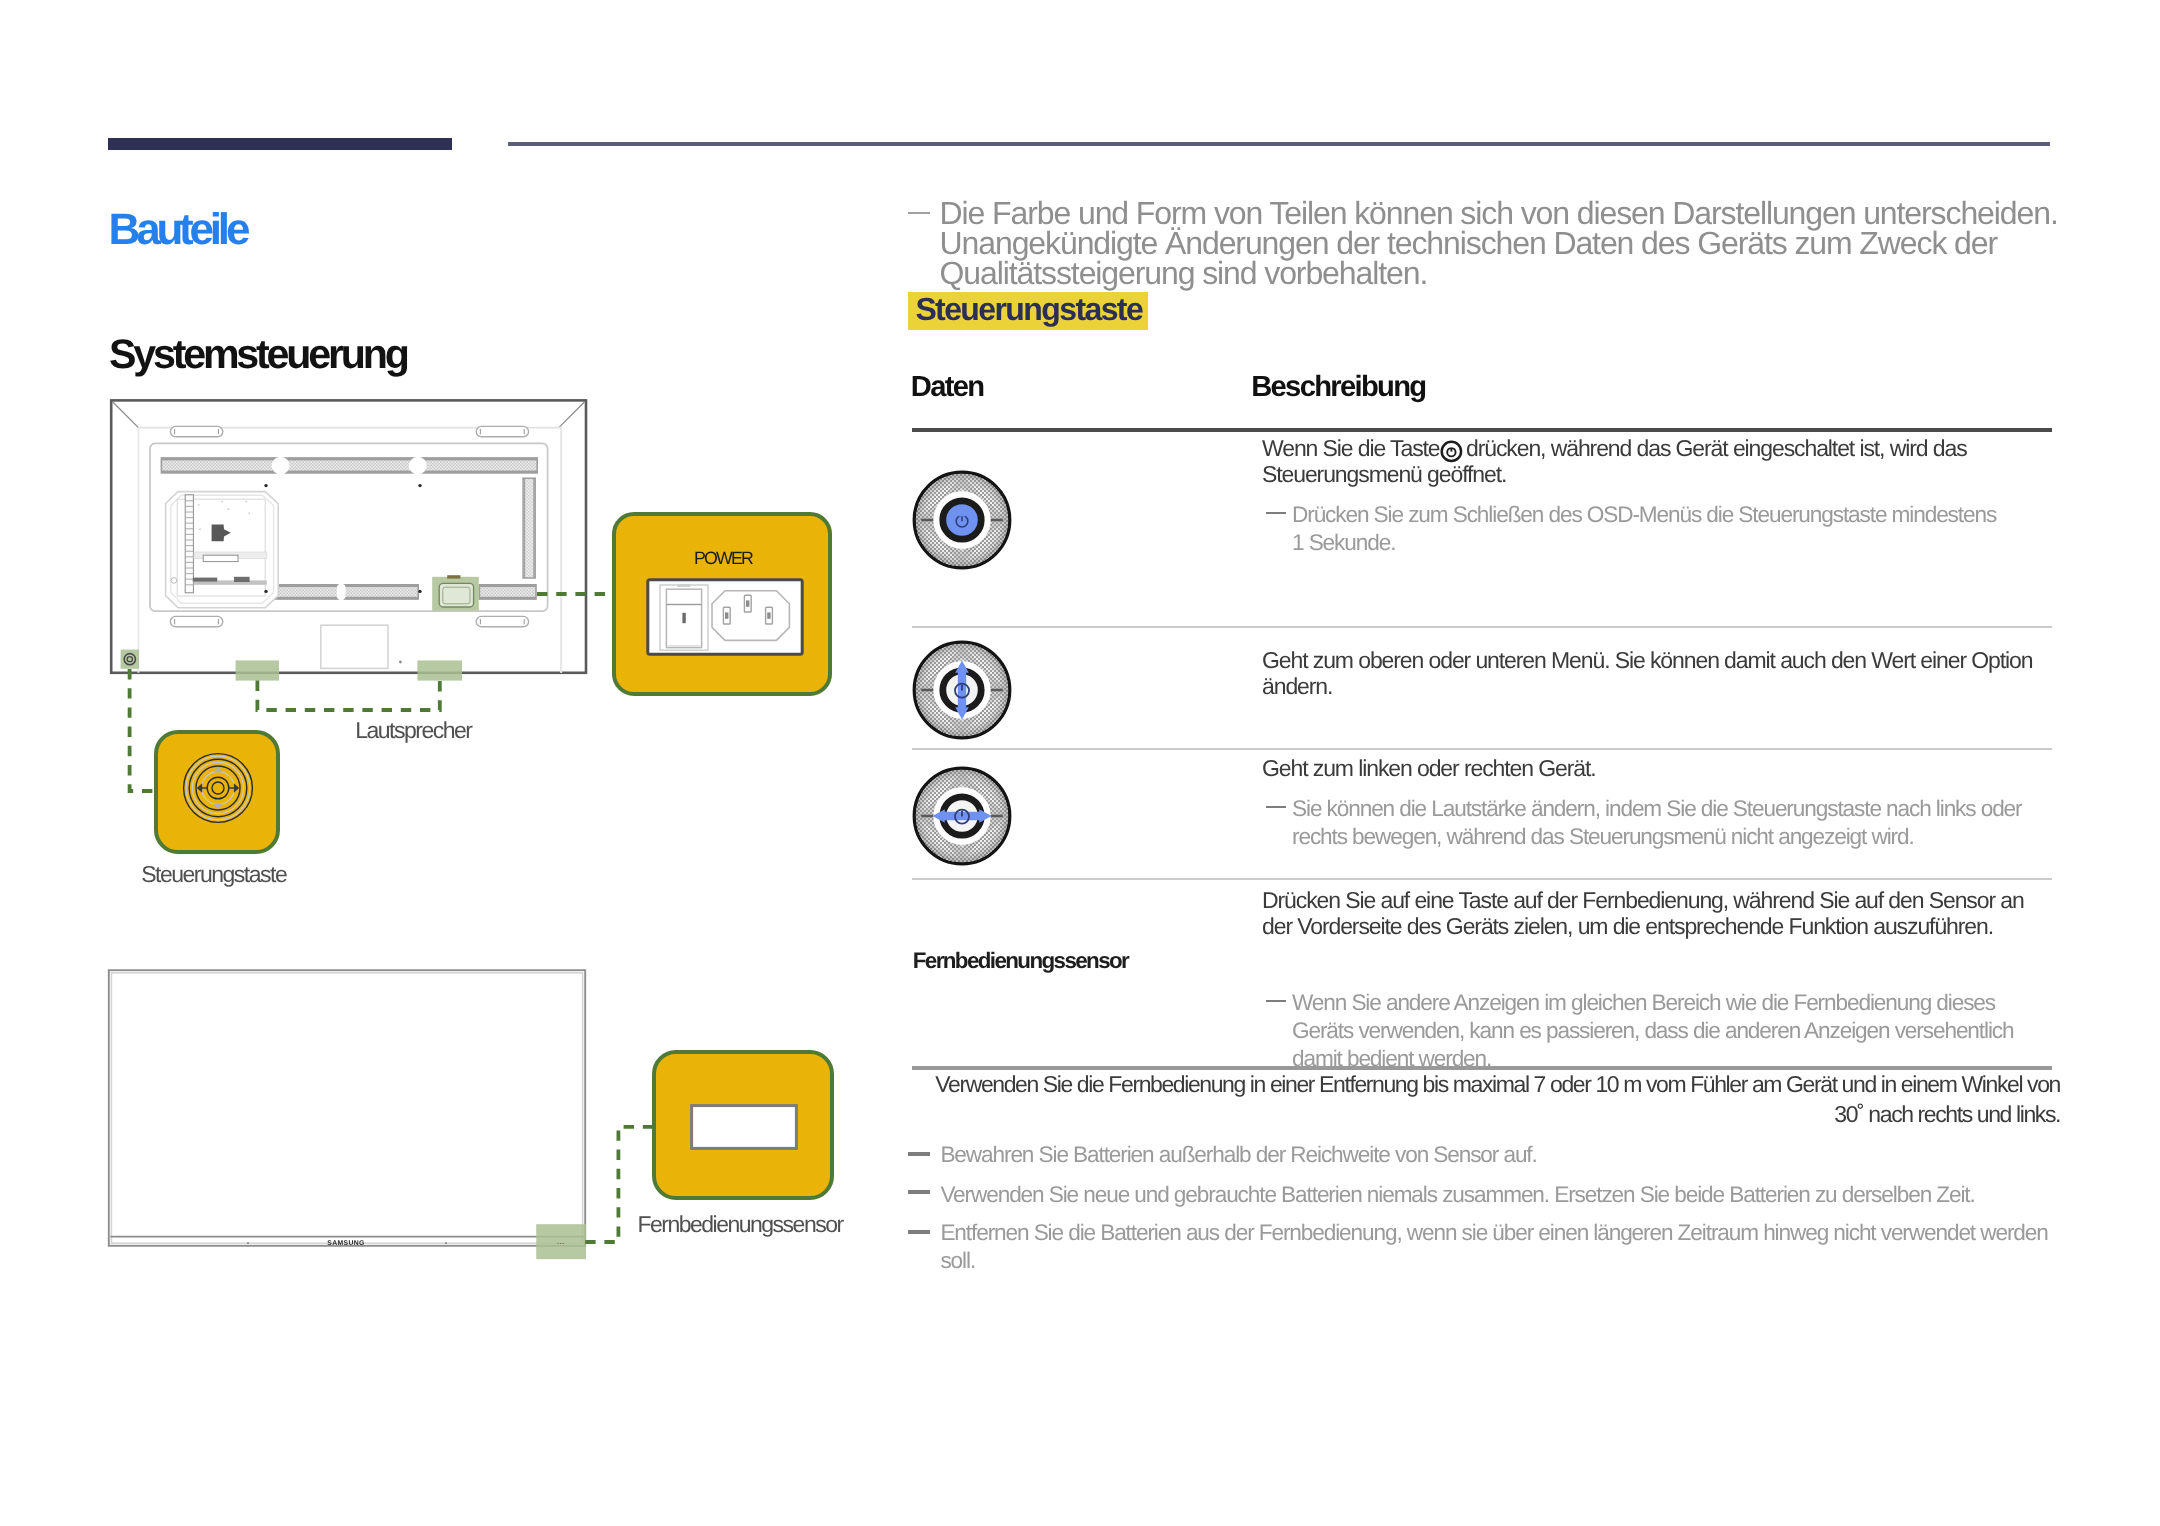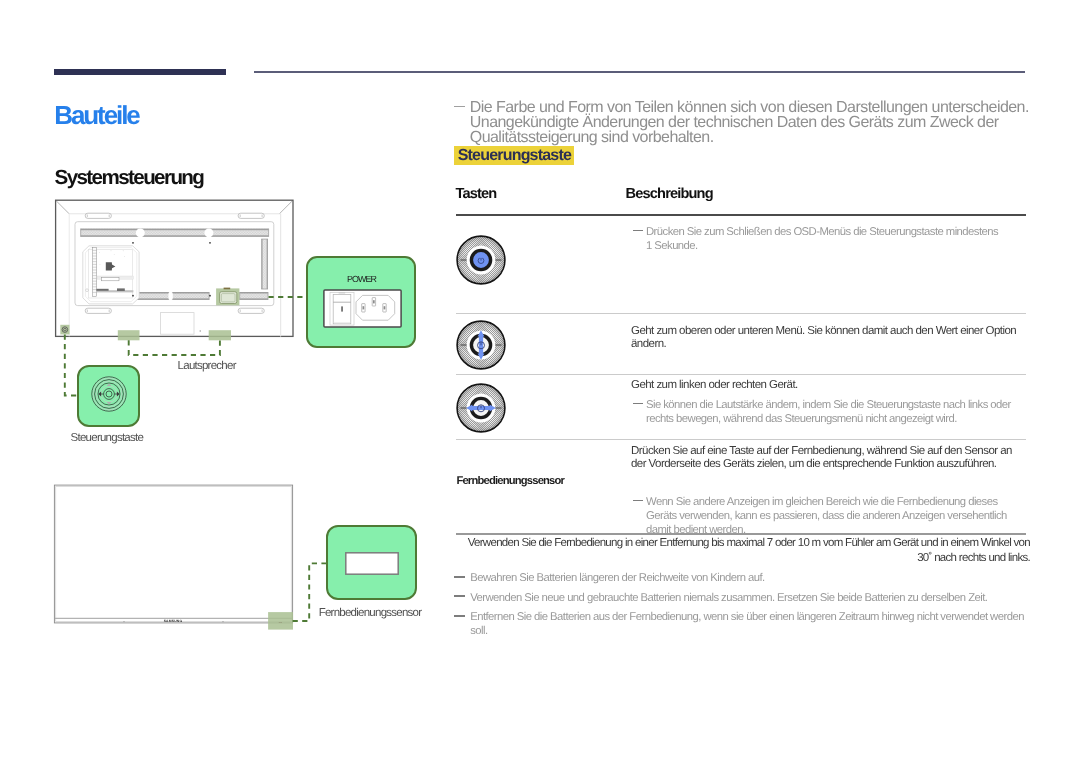--- a/index.html
+++ b/index.html
@@ -8,21 +8,21 @@
   body{width:1080px;height:763px;background:#ffffff;overflow:hidden;position:relative;
        font-family:"Liberation Sans",sans-serif;letter-spacing:-0.55px;
        -webkit-font-smoothing:antialiased;text-rendering:geometricPrecision;}
   .page{position:absolute;left:0;top:0;width:1080px;height:763px;}
 
   
   .hdr-bar{position:absolute;left:54px;top:69px;width:172px;height:6px;background:#2e3154;}
   .hdr-rule{position:absolute;left:254px;top:71px;width:771px;height:2px;background:#5b5d79;}
 
   
-  .h1{position:absolute;left:54.3px;top:102px;font-size:26px;font-weight:bold;color:#2680eb;letter-spacing:-2.1px;line-height:26px;}
+  .h1{position:absolute;left:54.3px;top:102px;font-size:22px;font-weight:bold;color:#2680eb;letter-spacing:-2.1px;line-height:26px;}
   .h2{position:absolute;left:54.5px;top:168px;font-size:20.6px;font-weight:bold;color:#121212;letter-spacing:-1.6px;line-height:20.6px;}
 
   
   .topnote{position:absolute;left:455.6px;top:101px;width:574px;}
   .note{position:relative;padding-left:14.2px;font-size:16px;color:#8f8f8f;line-height:14.8px;}
   .note .dash{position:absolute;left:-1.6px;top:4.6px;width:10.8px;height:1.6px;background:#a0a0a0;}
 
   
   .hl{position:absolute;left:454.4px;top:145.6px;background:#ecd239;padding:0 3.3px;width:120px;height:19.1px;
       font-size:16px;font-weight:bold;color:#2b2f55;letter-spacing:-0.8px;line-height:19.6px;}
@@ -51,21 +51,21 @@
   .foot .subnote .dash{left:-1.6px;}
 
   
   svg{display:block;}
   
   .jstk{position:absolute;}
   .inl-pwr{position:absolute;left:89.2px;top:1.4px;}
 
   .dia1{position:absolute;left:40px;top:193px;}
   .dia2{position:absolute;left:40px;top:470px;}
-  .callout{position:absolute;border:2.6px solid #4e7a35;border-radius:13px;background:#86efac;}
+  .callout{position:absolute;border:2.6px solid #4e7a35;border-radius:13px;background:#eab308;}
   .co-power{left:306px;top:256px;width:110px;height:92px;border-radius:11px;}
   .co-power .co-label{text-align:center;font-size:8.9px;color:#1c1c1c;margin-top:16.5px;letter-spacing:-0.9px;line-height:9px;padding-left:1px;}
   .co-power svg{display:block;margin:5px 0 0 15px;}
   .co-ctrl{left:77px;top:365px;width:63px;height:62px;border-radius:12px;}
   .co-ctrl svg{margin:9px auto 0 auto;}
   .co-rsen{left:326px;top:525px;width:91px;height:75px;border-radius:12px;}
   .co-rsen svg{margin:25px 0 0 17px;}
   .co-text{position:absolute;font-size:11.5px;color:#505050;letter-spacing:-0.75px;line-height:11.5px;}
   .co-ctrl-t{left:70.6px;top:433.4px;}
   .co-spk-t{left:141.6px;top:361.3px;padding-left:36px;}
@@ -100,21 +100,21 @@
     <div class="note">
       <span class="dash"></span>
       <span>Die Farbe und Form von Teilen können sich von diesen Darstellungen unterscheiden. Unangekündigte Änderungen der technischen Daten des Geräts zum Zweck der Qualitätssteigerung sind vorbehalten.</span>
     </div>
   </div>
 
   <div class="hl">Steuerungstaste</div>
 
   <div class="tbl">
     <div class="th">
-      <div class="c1">Tasten</div>
+      <div class="c1">Daten</div>
       <div class="c2">Beschreibung</div>
     </div>
     <div class="rule-dark" style="top:24px"></div>
     <div class="rule-light" style="top:123px"></div>
     <div class="rule-light" style="top:184px"></div>
     <div class="rule-light" style="top:249px"></div>
     <div class="rule-bot" style="top:343px"></div>
 
     <div class="row" style="top:26px;height:97px">
       <div class="cell-icon">
@@ -138,20 +138,26 @@
       <circle cx="25" cy="25" r="13.6" fill="#fdfdfd" stroke="#ffffff" stroke-width="1.5"></circle>
       <circle cx="25" cy="25" r="9.6" fill="#6f92f1" stroke="#1b1b1b" stroke-width="3.4"></circle>
       <g fill="none" stroke="#2f3f78" stroke-width="0.8">
         <circle cx="25" cy="25.6" r="2.9"></circle>
         <path d="M25 22.9 v2.7"></path>
       </g>
       <rect x="23.3" y="22.1" width="3.4" height="1.1" fill="#6f92f1"></rect>
     </svg>
       </div>
       <div class="cell-desc" style="top:3px">
+        <p class="p"><span>Wenn Sie die Taste &nbsp;&nbsp;&nbsp; drücken, während das Gerät eingeschaltet ist, wird das Steuerungsmenü geöffnet.</span><svg class="inl-pwr" width="11.4" height="11.4" viewBox="0 0 24 24">
+              <circle cx="12" cy="12" r="10.2" fill="#fff" stroke="#1d1d1d" stroke-width="2.6"></circle>
+              <circle cx="12" cy="12.8" r="4.4" fill="none" stroke="#1d1d1d" stroke-width="2"></circle>
+              <path d="M12 7.2 v5" stroke="#1d1d1d" stroke-width="2" fill="none"></path>
+              <rect x="9.6" y="5.6" width="4.8" height="2.2" fill="#ffffff"></rect>
+            </svg></p>
         <div class="subnote">
           <span class="dash"></span>
           <span>Drücken Sie zum Schließen des OSD-Menüs die Steuerungstaste mindestens 1&nbsp;Sekunde.</span>
         </div>
       </div>
     </div>
 
     <div class="row" style="top:125px;height:59px">
       <div class="cell-icon">
         <svg class="jstk" width="50" height="50" viewBox="0 0 50 50" style="top:5px;left:0px">
@@ -428,21 +434,21 @@
     <svg width="54" height="23" viewBox="0 0 54 23">
       <rect x="0.8" y="0.8" width="52.4" height="21.4" fill="#ffffff" stroke="#7c7c7c" stroke-width="1.5"></rect>
     </svg>
   </div>
   <div class="co-text co-rsen-t">Fernbedienungssensor</div>
 
   <div class="foot">
     <p class="p">Verwenden Sie die Fernbedienung in einer Entfernung bis maximal 7 oder 10 m vom Fühler am Gerät und in einem Winkel von 30˚ nach rechts und links.</p>
     <div class="subnote">
       <span class="dash"></span>
-      <span>Bewahren Sie Batterien längeren der Reichweite von Kindern auf.</span>
+      <span>Bewahren Sie Batterien außerhalb der Reichweite von Sensor auf.</span>
     </div>
     <div class="subnote">
       <span class="dash"></span>
       <span>Verwenden Sie neue und gebrauchte Batterien niemals zusammen. Ersetzen Sie beide Batterien zu derselben Zeit.</span>
     </div>
     <div class="subnote">
       <span class="dash"></span>
       <span>Entfernen Sie die Batterien aus der Fernbedienung, wenn sie über einen längeren Zeitraum hinweg nicht verwendet werden soll.</span>
     </div>
   </div>

